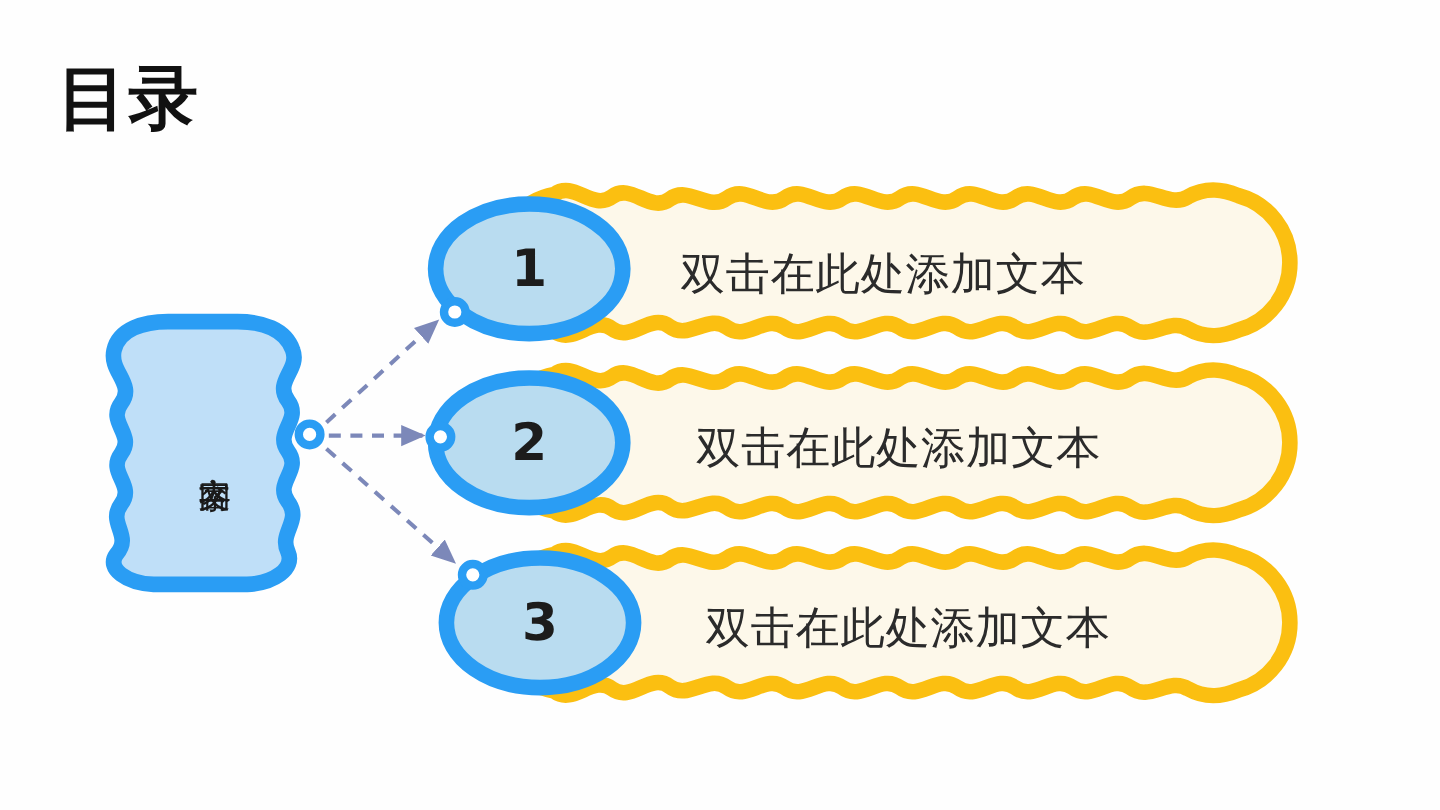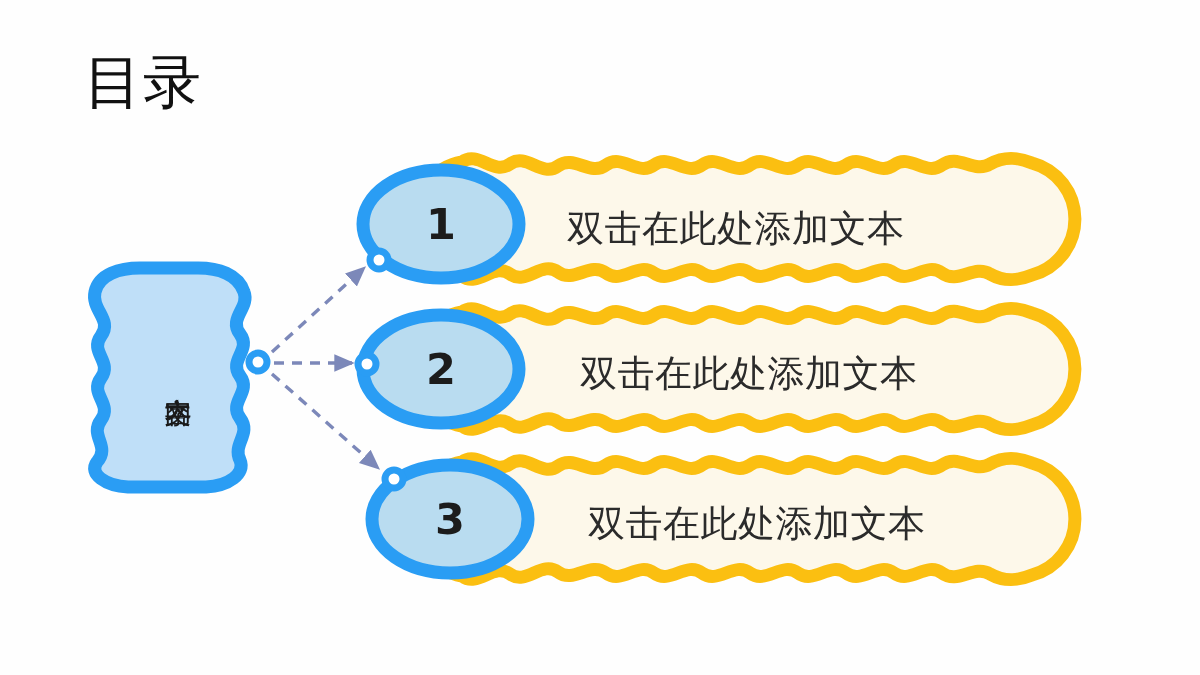--- a/index.html
+++ b/index.html
@@ -20,26 +20,25 @@
     width: 1200px;
     height: 675px;
     background: #fefefe;
   }
   #page-title {
     position: absolute;
     left: 48px;
     top: 52px;
     font-size: 58px;
     line-height: 1.05;
-    font-weight: 400;
+    font-weight: 700;
     color: #111111;
     letter-spacing: 1px;
     font-family: "DejaVu Sans", "Liberation Sans", sans-serif;
     white-space: nowrap;
-    margin-left: 36px;
   }
   #diagram {
     position: absolute;
     left: 0;
     top: 0;
     width: 1200px;
     height: 675px;
   }
   .node-label-vertical {
     position: absolute;

